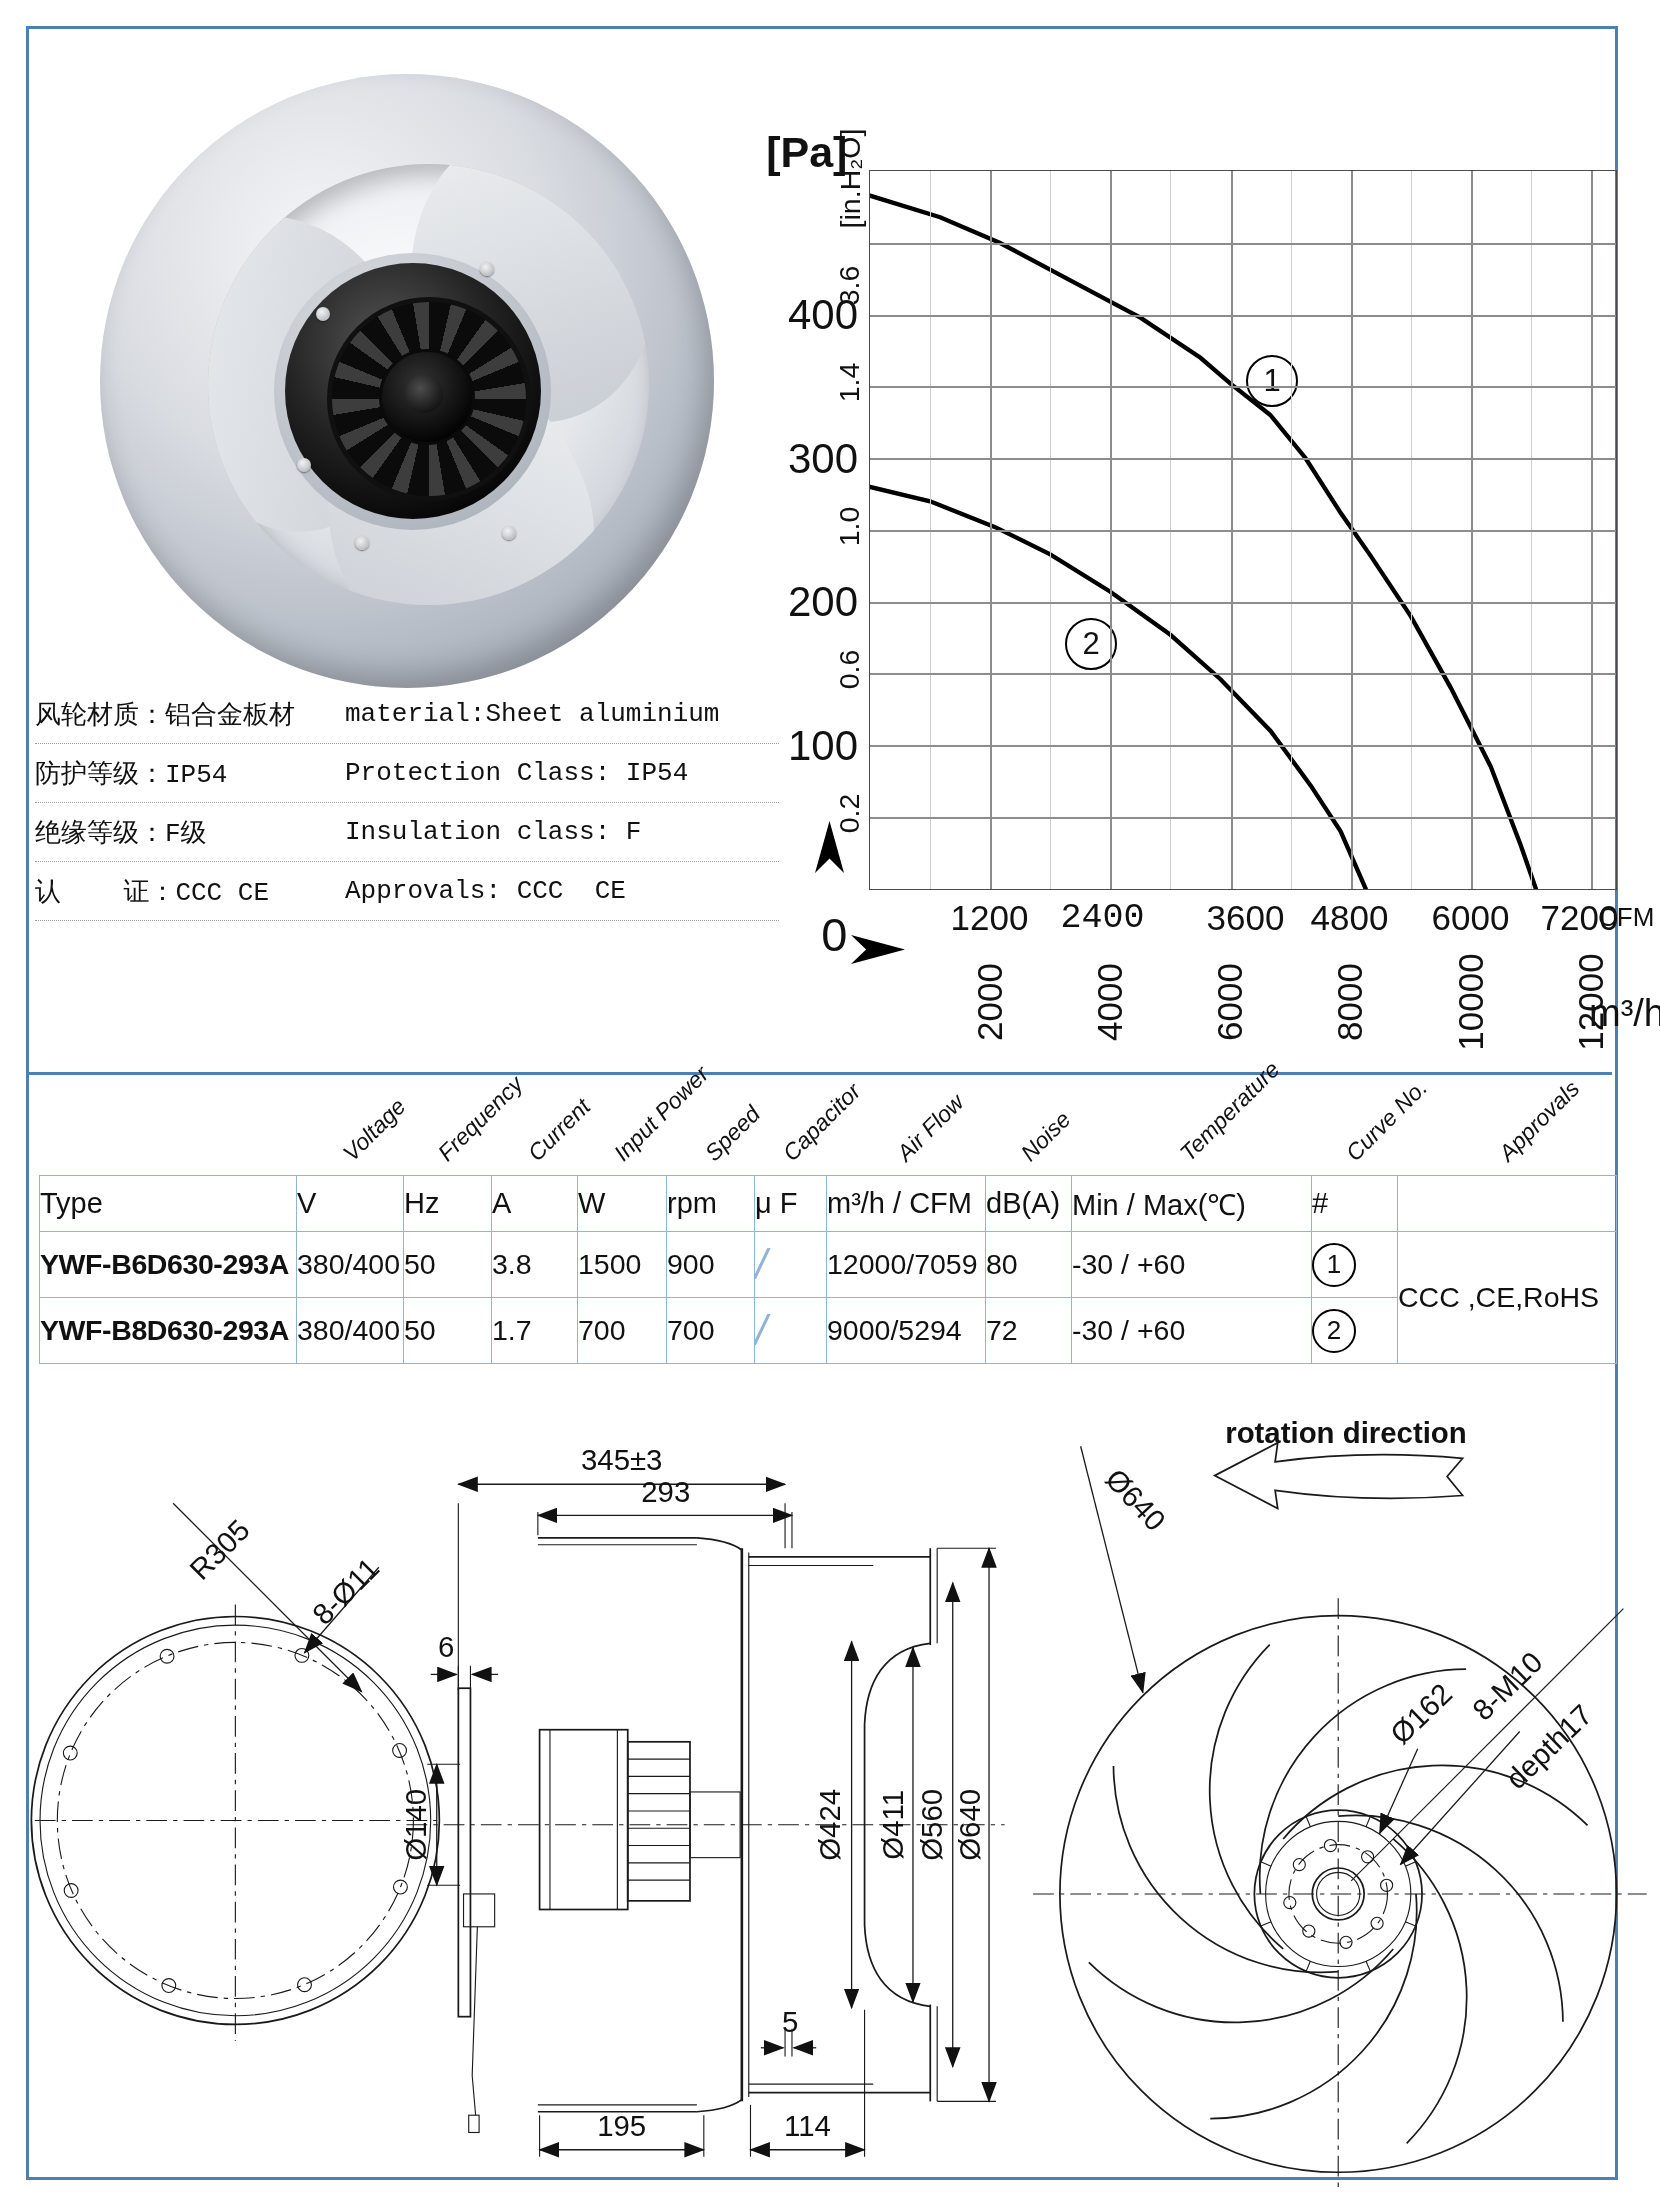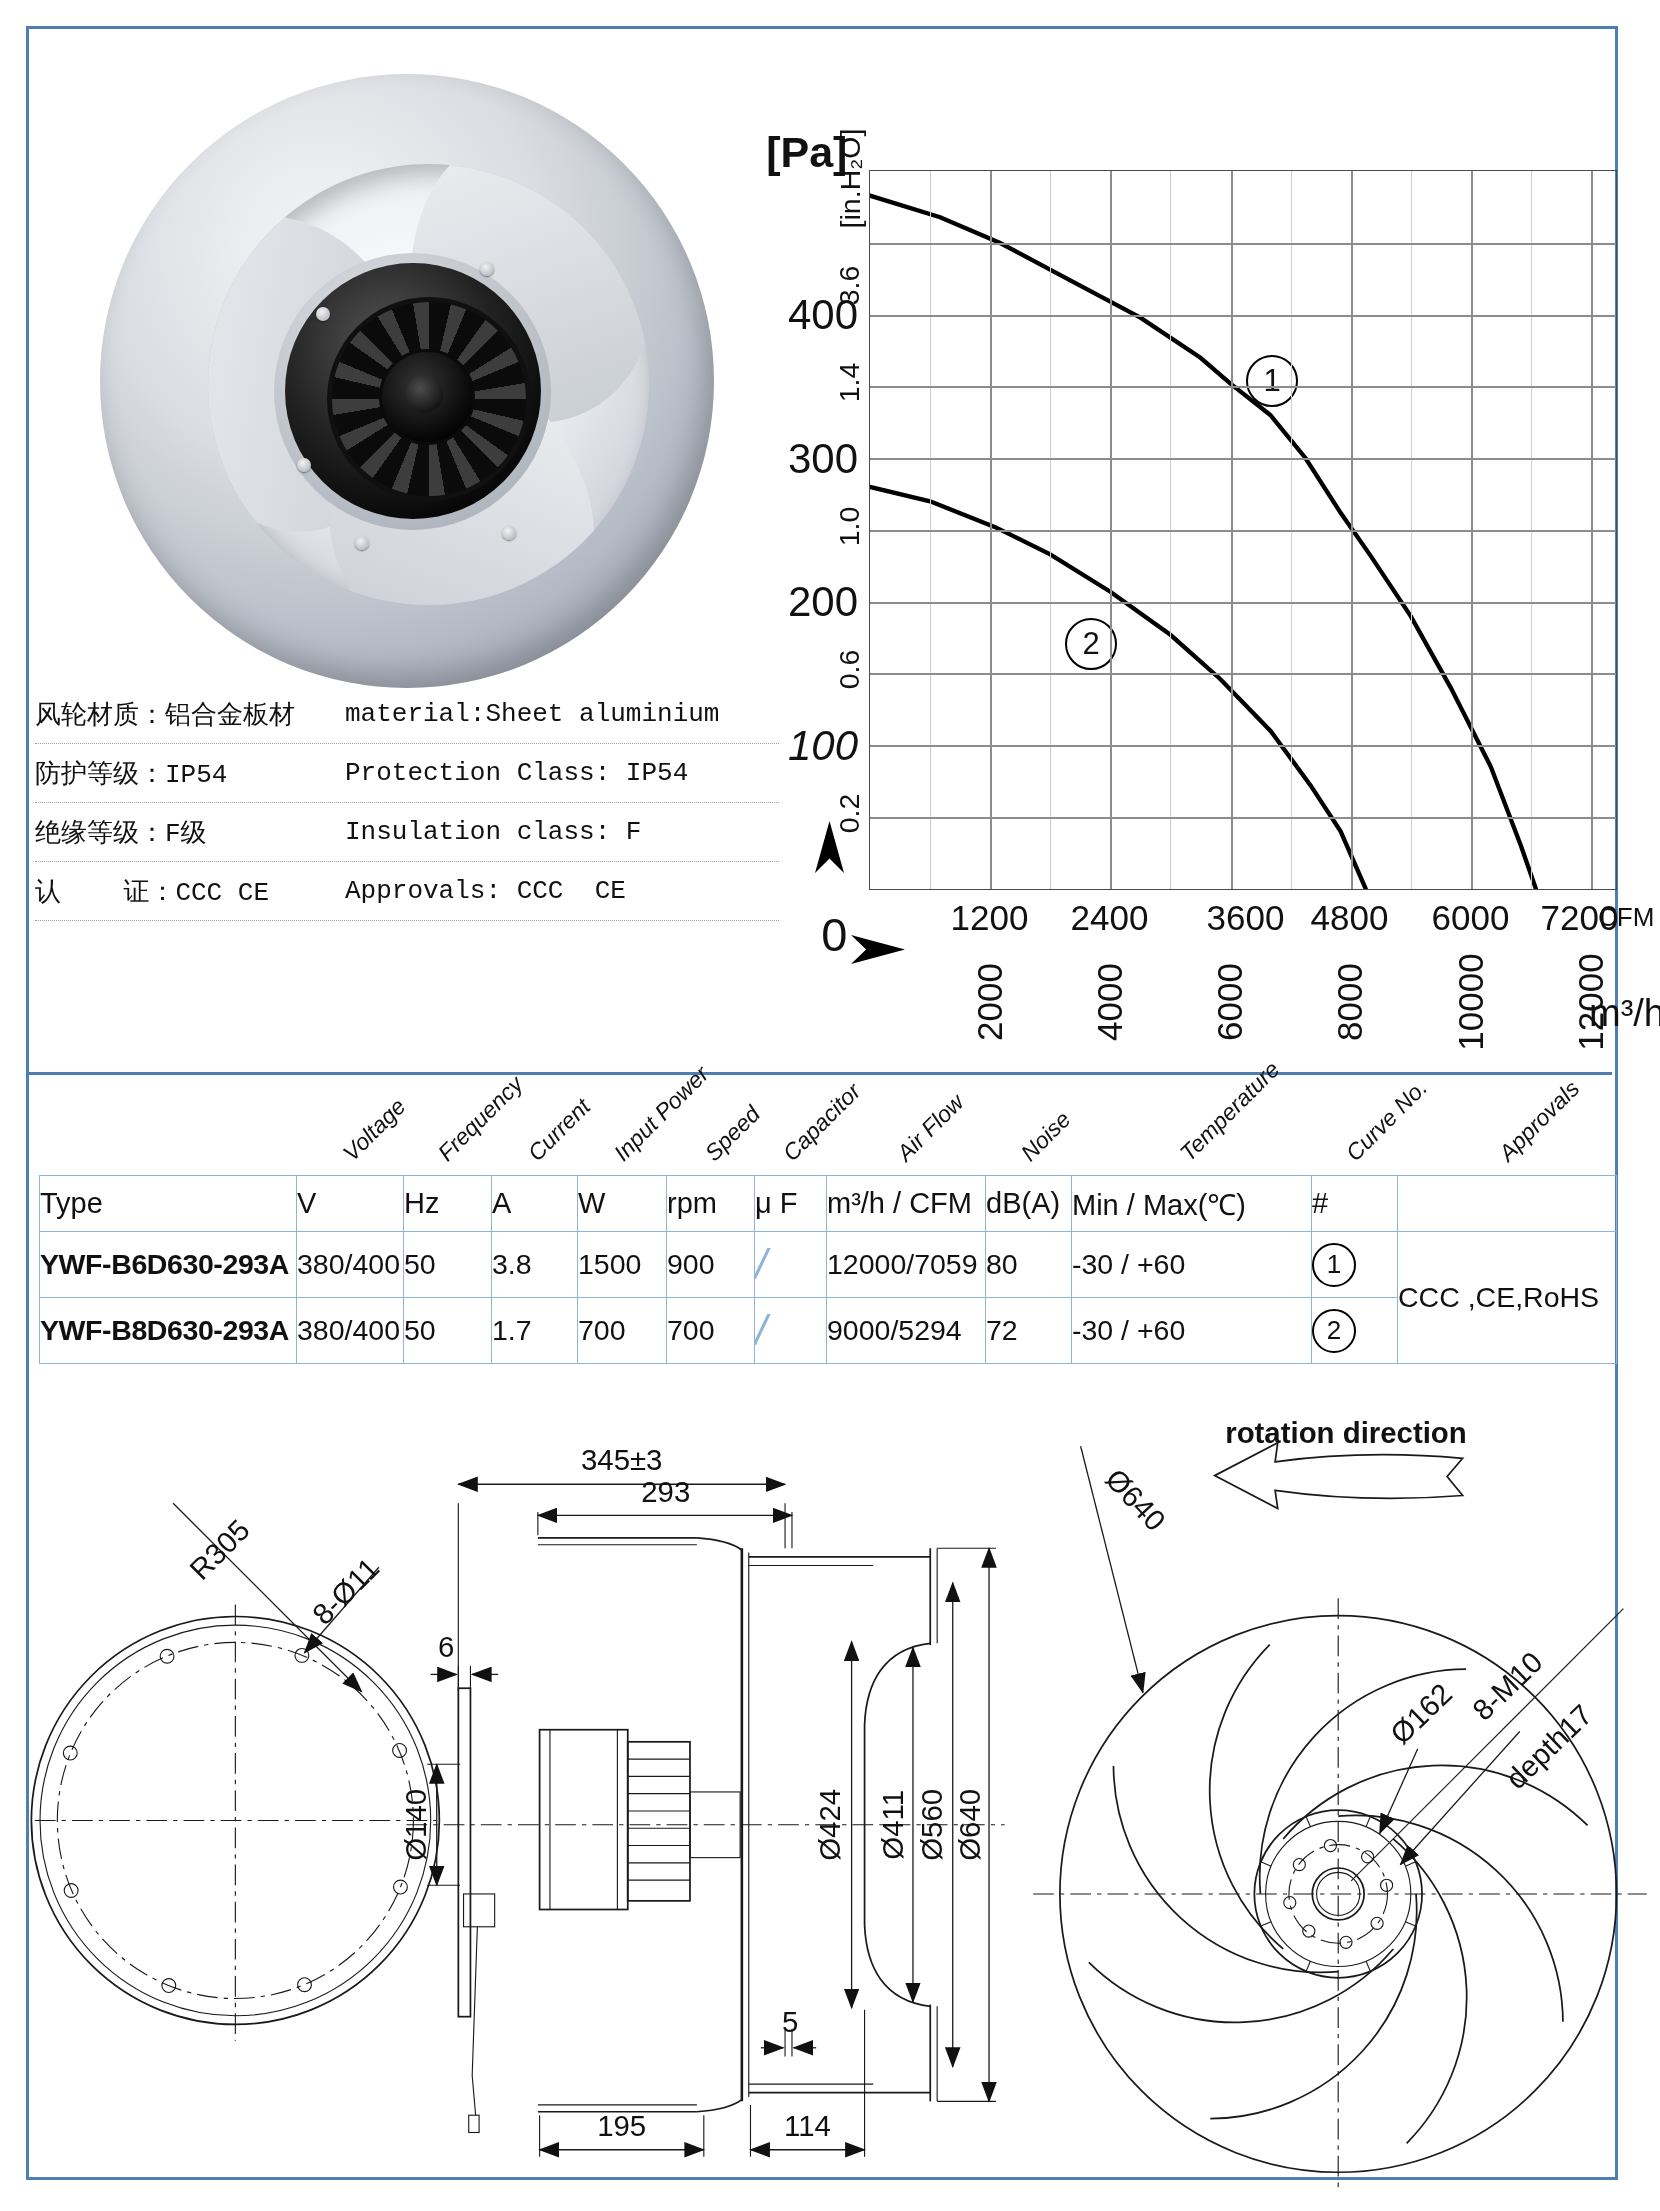--- a/index.html
+++ b/index.html
@@ -146,30 +146,30 @@
         <div class="hgrid" style="top: 359px;"></div>
         <div class="hgrid" style="top: 287px;"></div>
         <div class="hgrid" style="top: 215px;"></div>
         <div class="hgrid" style="top: 144px;"></div>
         <div class="hgrid" style="top: 72px;"></div>
       </div>
     <div id="axis-labels">
         <div class="ytick" style="top: 179px;">400</div>
         <div class="ytick" style="top: 323px;">300</div>
         <div class="ytick" style="top: 466px;">200</div>
-        <div class="ytick" style="top: 610px; font-style: italic;">100</div>
+        <div class="ytick" style="top: 610px;">100</div>
         <div class="ytick zero" style="top: 795px;">0</div>
         <div class="y2tick" style="top: 157px;">3.6</div>
         <div class="y2tick" style="top: 254px;">1.4</div>
         <div class="y2tick" style="top: 398px;">1.0</div>
         <div class="y2tick" style="top: 541px;">0.6</div>
         <div class="y2tick" style="top: 685px;">0.2</div>
         <div class="xtick" style="left: 168px;">1200</div>
         <div class="x2tick" style="left: 168px;">2000</div>
-        <div class="xtick" style="left: 288px;">2400</div>
+        <div class="xtick" style="left: 281px; font-family: Liberation Mono, monospace;">2400</div>
         <div class="x2tick" style="left: 288px;">4000</div>
         <div class="xtick" style="left: 424px;">3600</div>
         <div class="x2tick" style="left: 408px;">6000</div>
         <div class="xtick" style="left: 528px;">4800</div>
         <div class="x2tick" style="left: 528px;">8000</div>
         <div class="xtick" style="left: 649px;">6000</div>
         <div class="x2tick" style="left: 649px;">10000</div>
         <div class="xtick" style="left: 758px;">7200</div>
         <div class="x2tick" style="left: 769px;">12000</div>
       </div>

